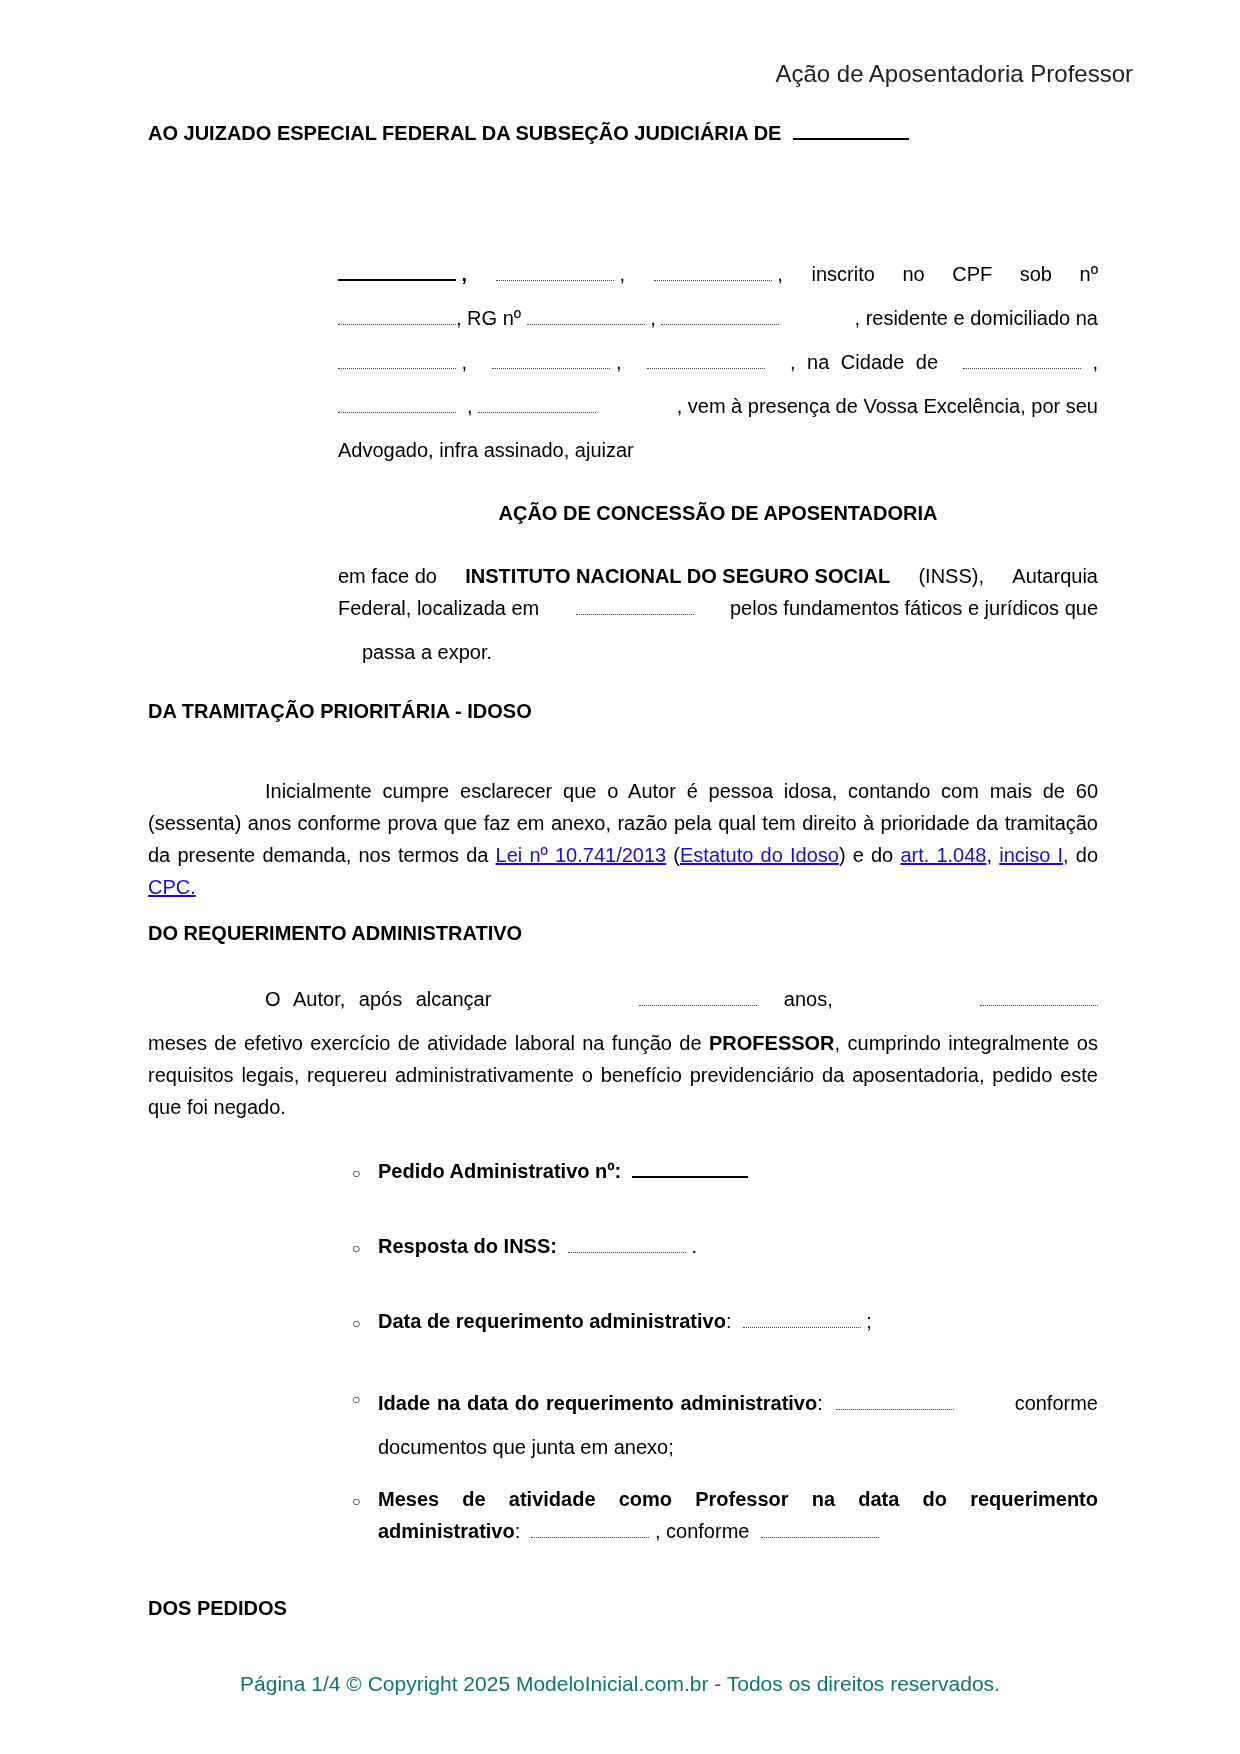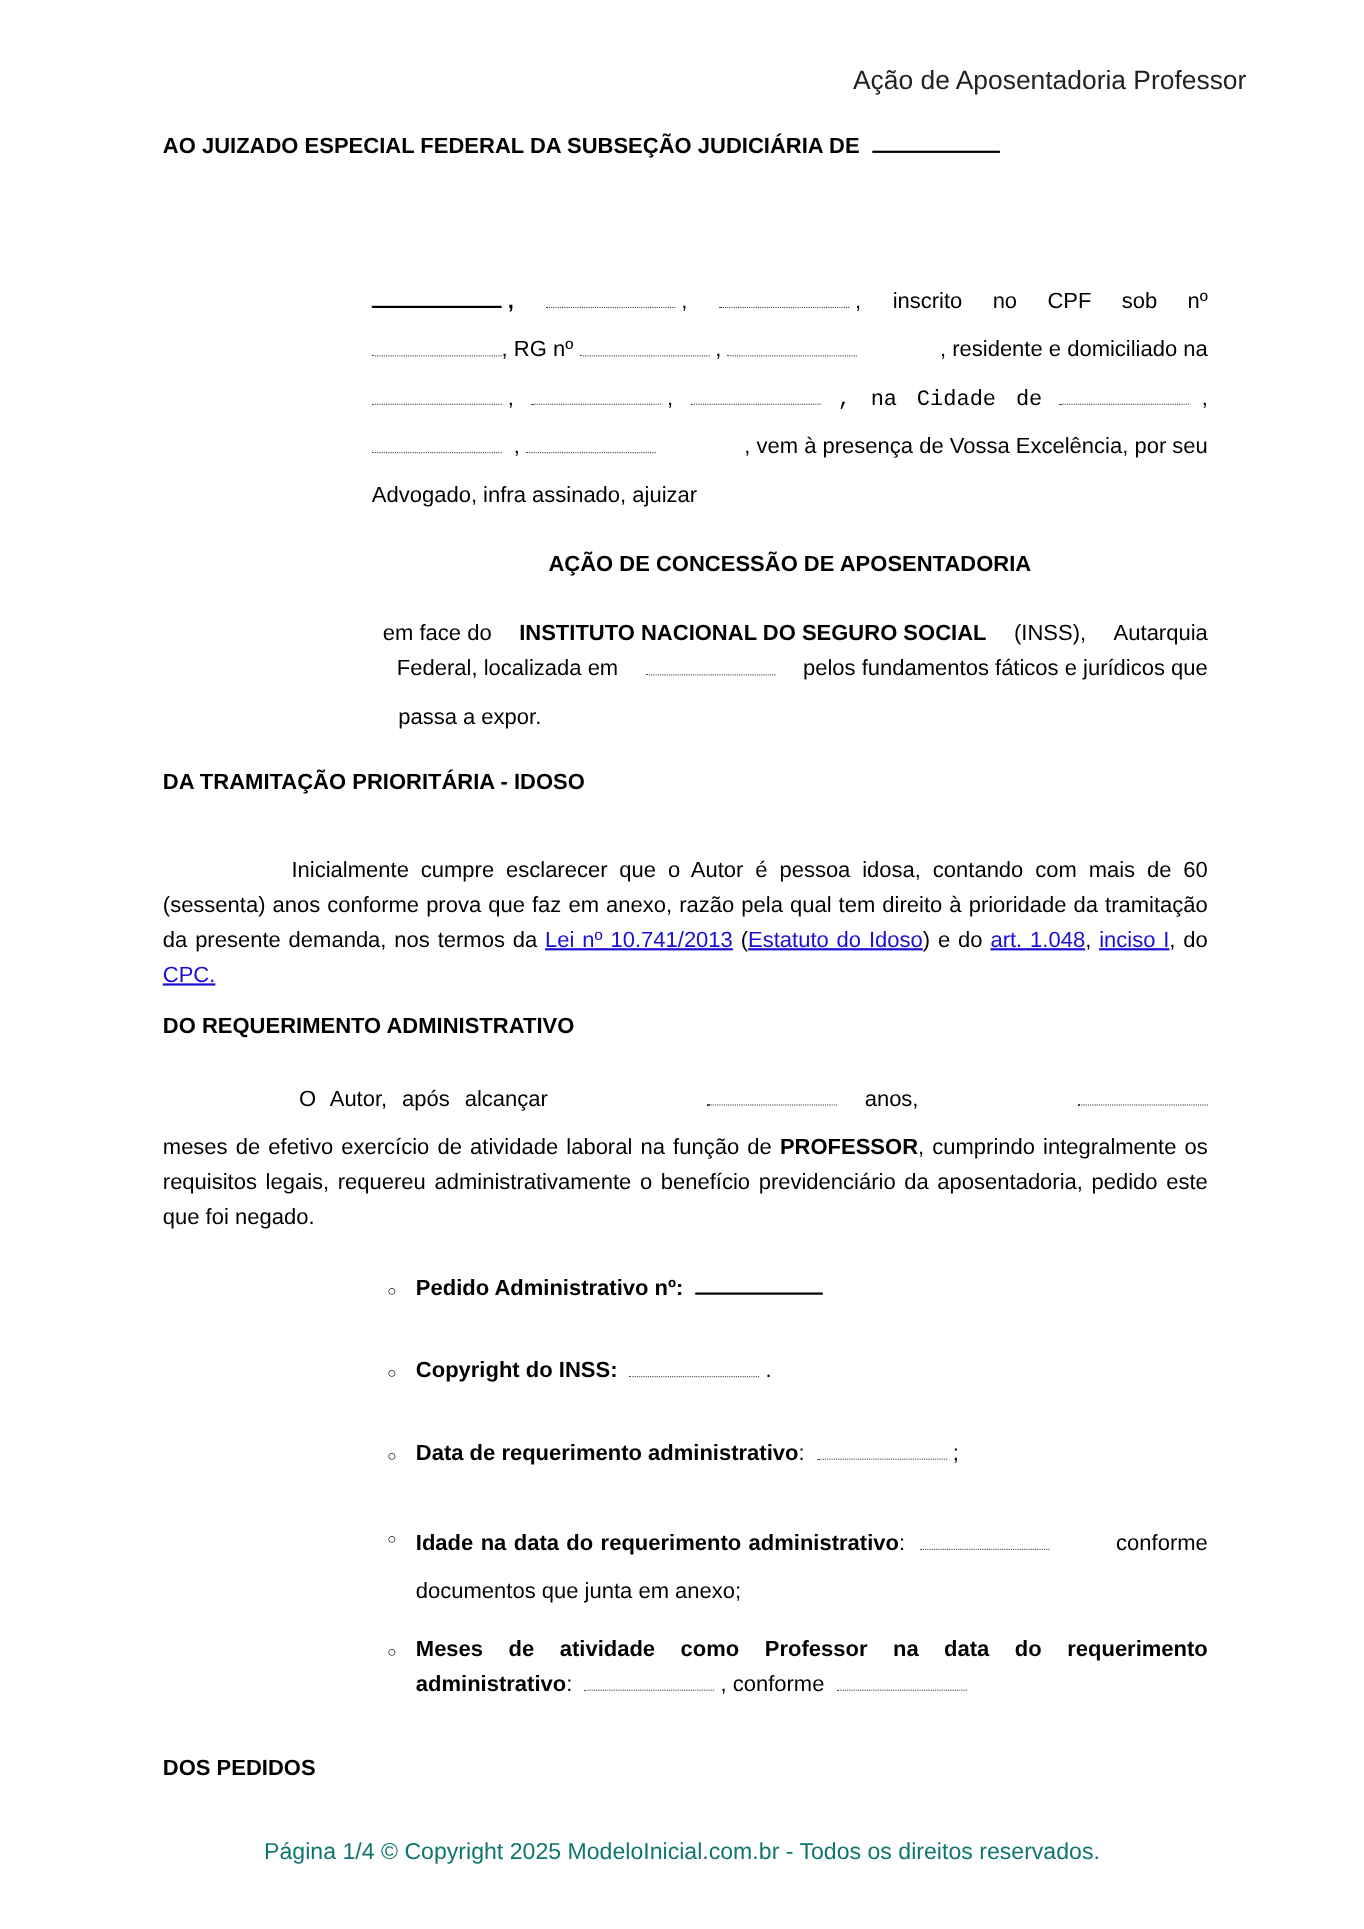--- a/index.html
+++ b/index.html
@@ -19,21 +19,21 @@
   .para { left: 338px; width: 760px; line-height: 32px; text-align: justify; }
   .body-para { left: 148px; width: 950px; line-height: 32px; text-align: justify; }
   .indent { display: inline-block; width: 117px; }
   a.link { color: #1a0dd6; text-decoration: underline; }
   .bullet-list { left: 352px; width: 746px; }
   .bullet { position: absolute; left: 0; width: 746px; display: flex; }
   .bullet .dot { width: 26px; flex: none; font-size: 14px; line-height: 32px; padding-top: 2px; }
   .bullet .txt { flex: 1; text-align: justify; line-height: 32px; }
   .b { font-weight: bold; }
   .footer { top: 1672px; left: 0; width: 1240px; text-align: center; font-size: 21px; color: #0f766e; }
-  .j-line { display: flex; justify-content: flex-end; align-items: baseline; gap: 25px; }
+  .j-line { display: flex; justify-content: space-between; align-items: baseline; }
 </style>
 </head>
 <body>
 
 <div class="abs doc-title">Ação de Aposentadoria Professor</div>
 
 <div class="abs heading" style="top:122px;">
   <span>AO JUIZADO ESPECIAL FEDERAL DA SUBSEÇÃO JUDICIÁRIA DE</span>&nbsp;
   <span class="blank solid" style="width:116px;"></span>
 </div>
@@ -46,21 +46,21 @@
     <span style="word-spacing:22px;">inscrito no CPF sob nº</span>
   </div>
   <div class="line">
     <span><span class="blank w"></span><span>, RG nº</span> <span class="blank w"></span> , <span class="blank w"></span></span>
     <span>, residente e domiciliado na</span>
   </div>
   <div class="line">
     <span><span class="blank w"></span> ,</span>
     <span><span class="blank w"></span> ,</span>
     <span><span class="blank w"></span></span>
-    <span style="word-spacing:6px;font-family:Liberation Mono, monospace;">, na Cidade de</span>
+    <span style="word-spacing:6px;">, na Cidade de</span>
     <span><span class="blank w"></span> &nbsp;,</span>
   </div>
   <div class="line">
     <span><span class="blank w"></span> &nbsp;, <span class="blank w"></span></span>
     <span>, vem à presença de Vossa Excelência, por seu</span>
   </div>
   <div class="line">
     <span>Advogado, infra assinado, ajuizar</span>
   </div>
 </div>
@@ -108,21 +108,21 @@
   </div>
 </div>
 
 <div class="abs bullet-list" style="top:0;">
   <div class="bullet" style="top:1155px;">
     <span class="dot">○</span>
     <span class="txt"><span class="b">Pedido Administrativo nº:</span>&nbsp; <span class="blank solid" style="width:116px;"></span></span>
   </div>
   <div class="bullet" style="top:1230px;">
     <span class="dot">○</span>
-    <span class="txt"><span class="b">Copyright do INSS:</span>&nbsp; <span class="blank w"></span> <span>.</span></span>
+    <span class="txt"><span class="b">Resposta do INSS:</span>&nbsp; <span class="blank w"></span> <span>.</span></span>
   </div>
   <div class="bullet" style="top:1305px;">
     <span class="dot">○</span>
     <span class="txt"><span class="b">Data de requerimento administrativo</span><span>:</span>&nbsp; <span class="blank w"></span> <span>;</span></span>
   </div>
   <div class="bullet" style="top:1381px;">
     <span class="dot">○</span>
     <span class="txt" style="line-height:44px;"><span class="b">Idade na data do requerimento administrativo</span><span>:</span>&nbsp; <span class="blank w"></span> &nbsp;&nbsp;&nbsp;&nbsp;&nbsp;&nbsp;&nbsp; <span>conforme documentos que junta em anexo;</span></span>
   </div>
   <div class="bullet" style="top:1483px;">

